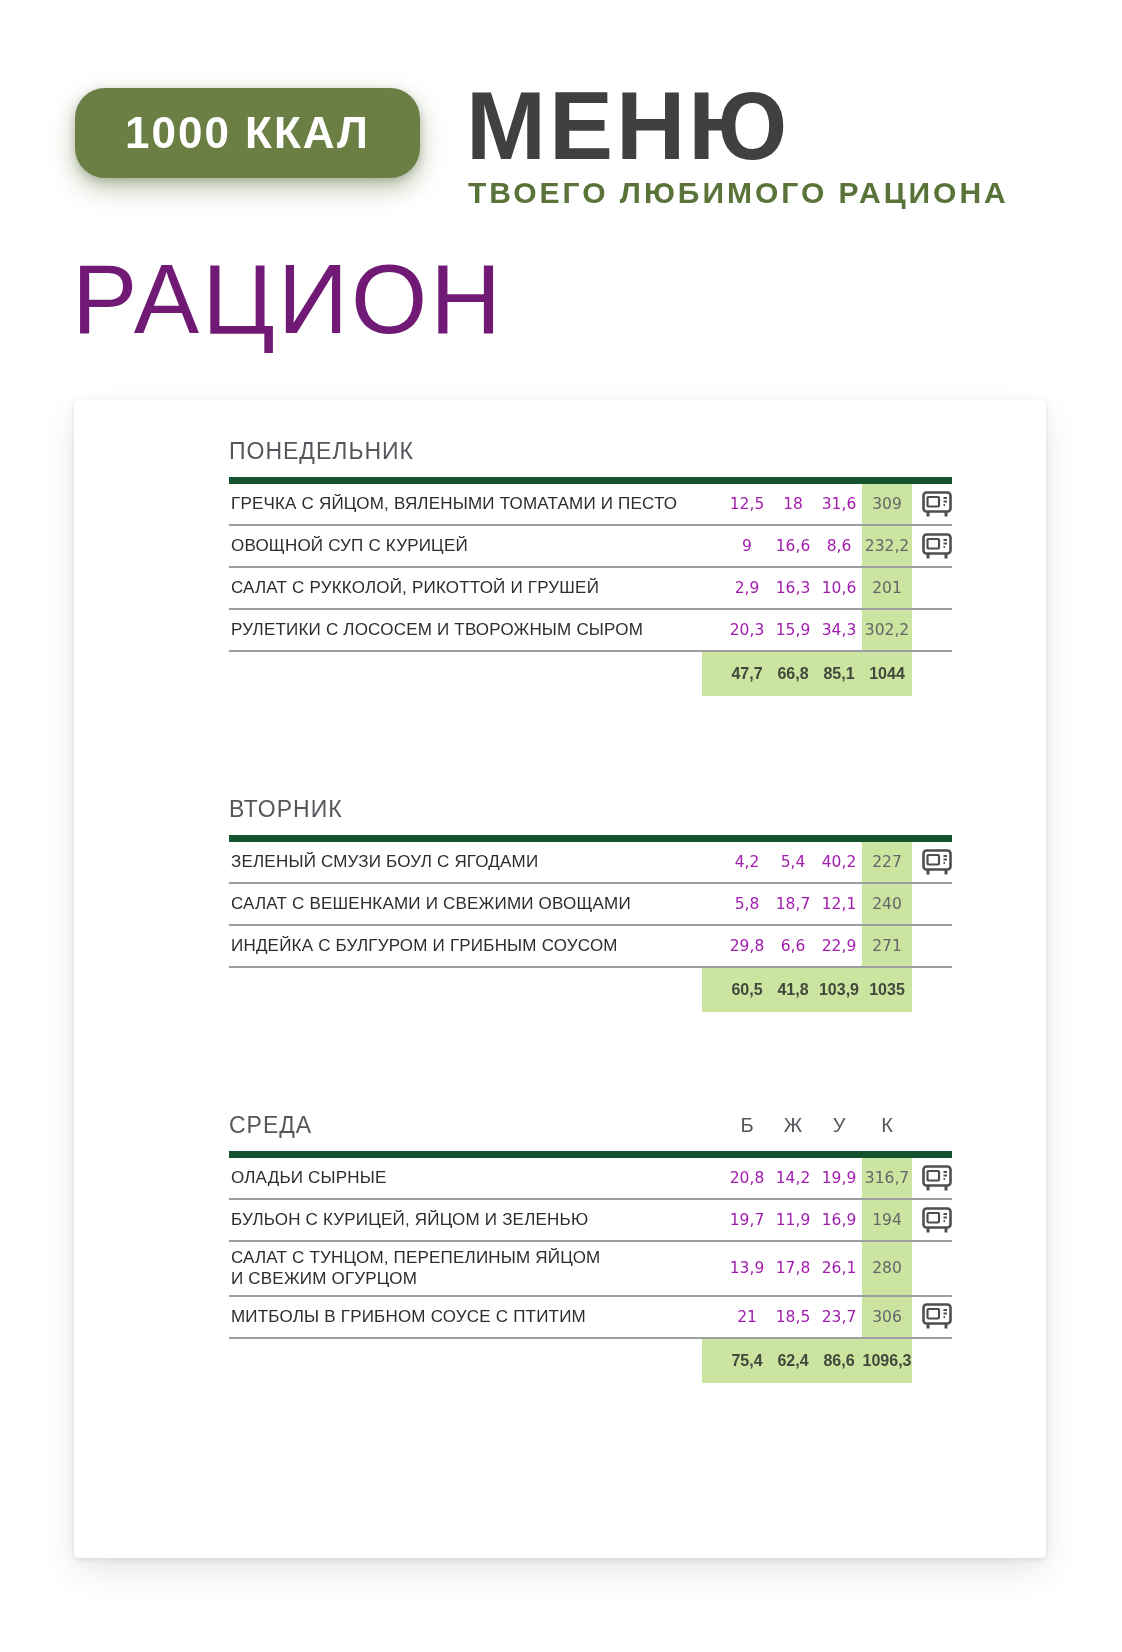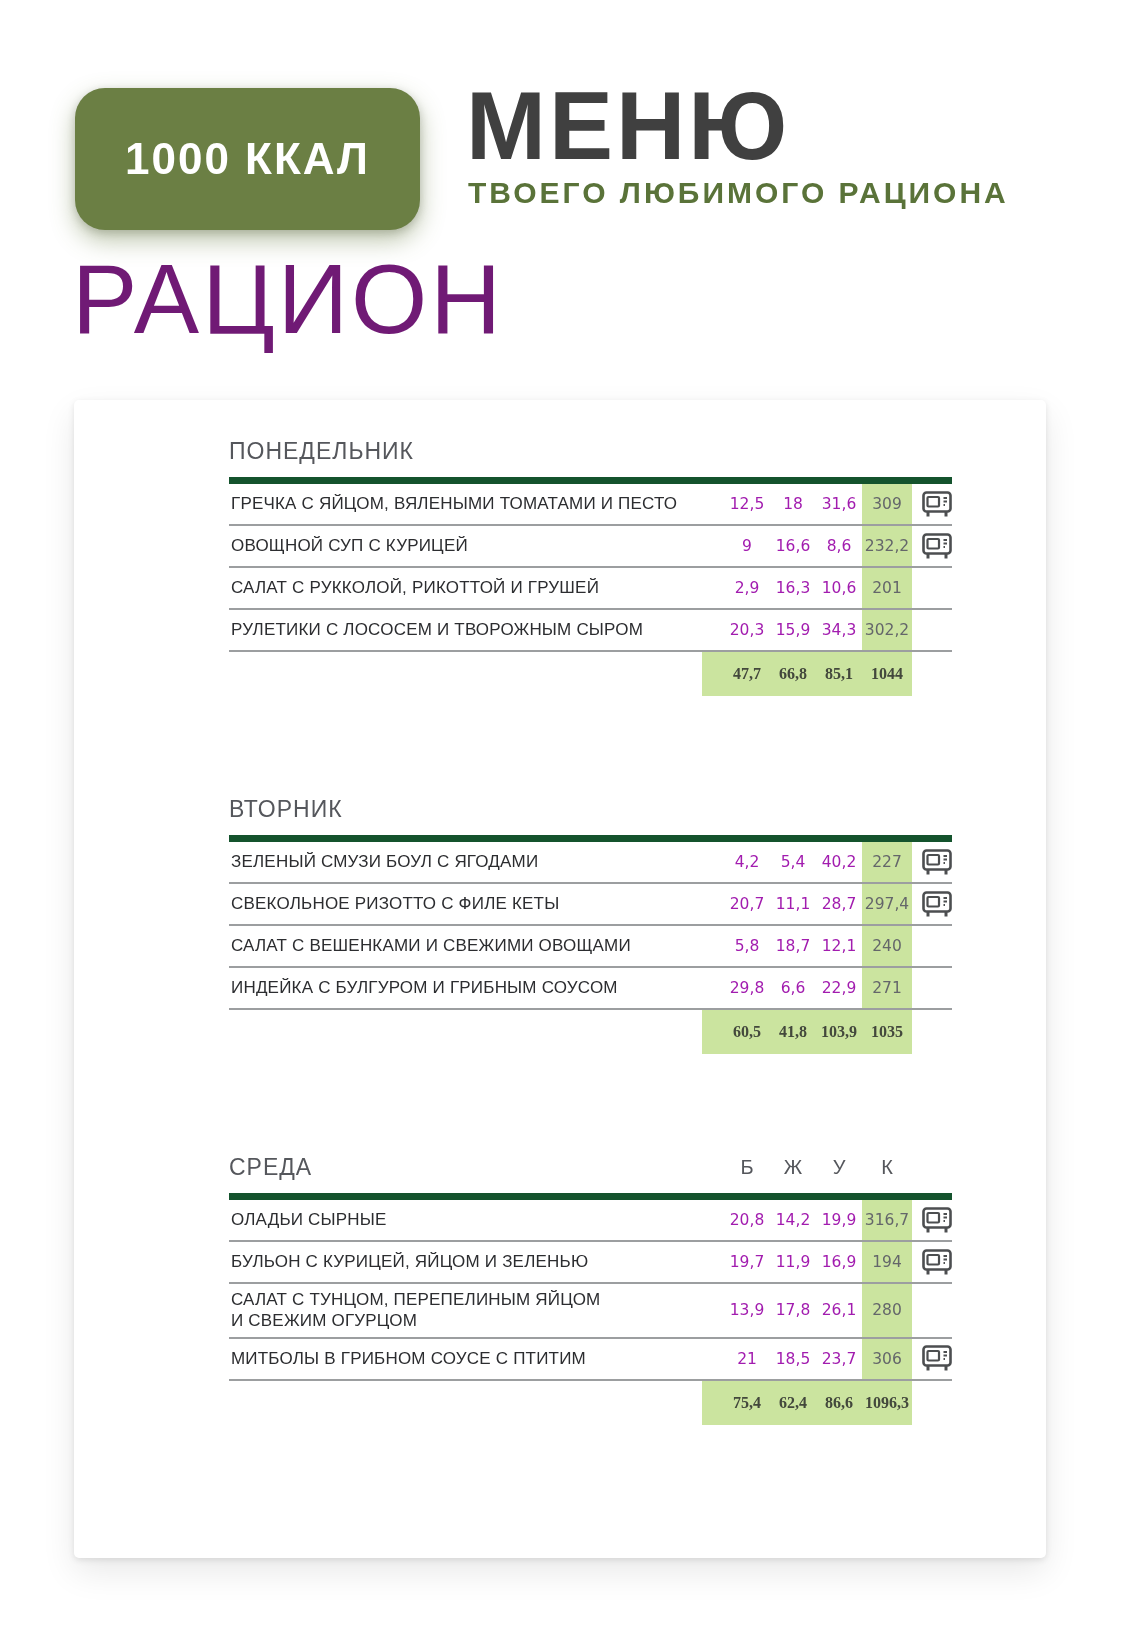--- a/index.html
+++ b/index.html
@@ -7,21 +7,21 @@
   body {
     width: 1122px; height: 1652px;
     font-family: "Liberation Sans", sans-serif;
     position: relative; overflow: hidden;
   }
   .page { position: absolute; inset: 0; background: #ffffff; }
 
   
   .badge {
     position: absolute; left: 75px; top: 88px;
-    width: 345px; height: 142px;
+    width: 345px; height: 90px;
     background: #6b7f44; border-radius: 30px;
     display: flex; align-items: center; justify-content: center;
     box-shadow: 0 10px 25px rgba(107,127,68,0.45), 0 3px 8px rgba(0,0,0,0.18);
   }
   .badge span {
     color: #ffffff; font-size: 44px; font-weight: 700; letter-spacing: 2px;
   }
   .page-title {
     position: absolute; left: 466px; top: 78px;
     font-size: 96px; line-height: 1; color: #404040;
@@ -84,21 +84,21 @@
     font-size: 17px; color: #2c2d30; letter-spacing: 0.2px;
     white-space: pre-line; padding: 5px 10px 5px 2px; line-height: 1.25;
   }
   .cell.val {
     text-align: center; font-size: 15.5px; color: #a21caf;
     font-family: "DejaVu Sans", sans-serif;
   }
   .cell.k-val { color: #64666a; }
   .cell.tval {
     text-align: center; font-size: 16px; font-weight: 700; color: #43483c;
-    font-family: Liberation Serif, serif;
+    font-family: Liberation Sans, sans-serif;
   }
   .icon-cell { display: flex; justify-content: flex-end; align-items: center; }
   .mw { display: inline-flex; width: 30px; height: 27px; }
   .mw svg { width: 100%; height: 100%; }
 </style>
 </head>
 <body>
 
 <div class="page">
 
@@ -247,40 +247,20 @@
           <line x1="21.5" y1="7" x2="25" y2="7" stroke-width="2"></line>
           <line x1="21.5" y1="10.5" x2="25" y2="10.5" stroke-width="2"></line>
           <line x1="21.5" y1="14" x2="23" y2="14" stroke-width="2"></line>
           <line x1="6" y1="21" x2="6" y2="25.5" stroke-width="3"></line>
           <line x1="24" y1="21" x2="24" y2="25.5" stroke-width="3"></line>
         </svg>
       </span>
     </div>
   </div>
 
-  <div class="dish-row">
-    <div class="cell name">СВЕКОЛЬНОЕ РИЗОТТО С ФИЛЕ КЕТЫ</div>
-    <div class="cell val">20,7</div>
-    <div class="cell val">11,1</div>
-    <div class="cell val">28,7</div>
-    <div class="cell val k-val">297,4</div>
-    <div class="cell icon-cell">
-      <span class="mw">
-        <svg viewBox="0 0 30 27" fill="none" stroke="#4c4e50">
-          <rect x="1.5" y="1.5" width="27" height="19" rx="3" stroke-width="2.6"></rect>
-          <rect x="5.5" y="6" width="11.5" height="9.5" rx="1" stroke-width="2.2"></rect>
-          <line x1="21.5" y1="7" x2="25" y2="7" stroke-width="2"></line>
-          <line x1="21.5" y1="10.5" x2="25" y2="10.5" stroke-width="2"></line>
-          <line x1="21.5" y1="14" x2="23" y2="14" stroke-width="2"></line>
-          <line x1="6" y1="21" x2="6" y2="25.5" stroke-width="3"></line>
-          <line x1="24" y1="21" x2="24" y2="25.5" stroke-width="3"></line>
-        </svg>
-      </span>
-    </div>
-  </div>
 
   <div class="dish-row">
     <div class="cell name">САЛАТ С ВЕШЕНКАМИ И СВЕЖИМИ ОВОЩАМИ</div>
     <div class="cell val">5,8</div>
     <div class="cell val">18,7</div>
     <div class="cell val">12,1</div>
     <div class="cell val k-val">240</div>
     <div class="cell icon-cell">
       <span class="mw" style="visibility: hidden;">
         <svg viewBox="0 0 30 27" fill="none" stroke="#4c4e50">

